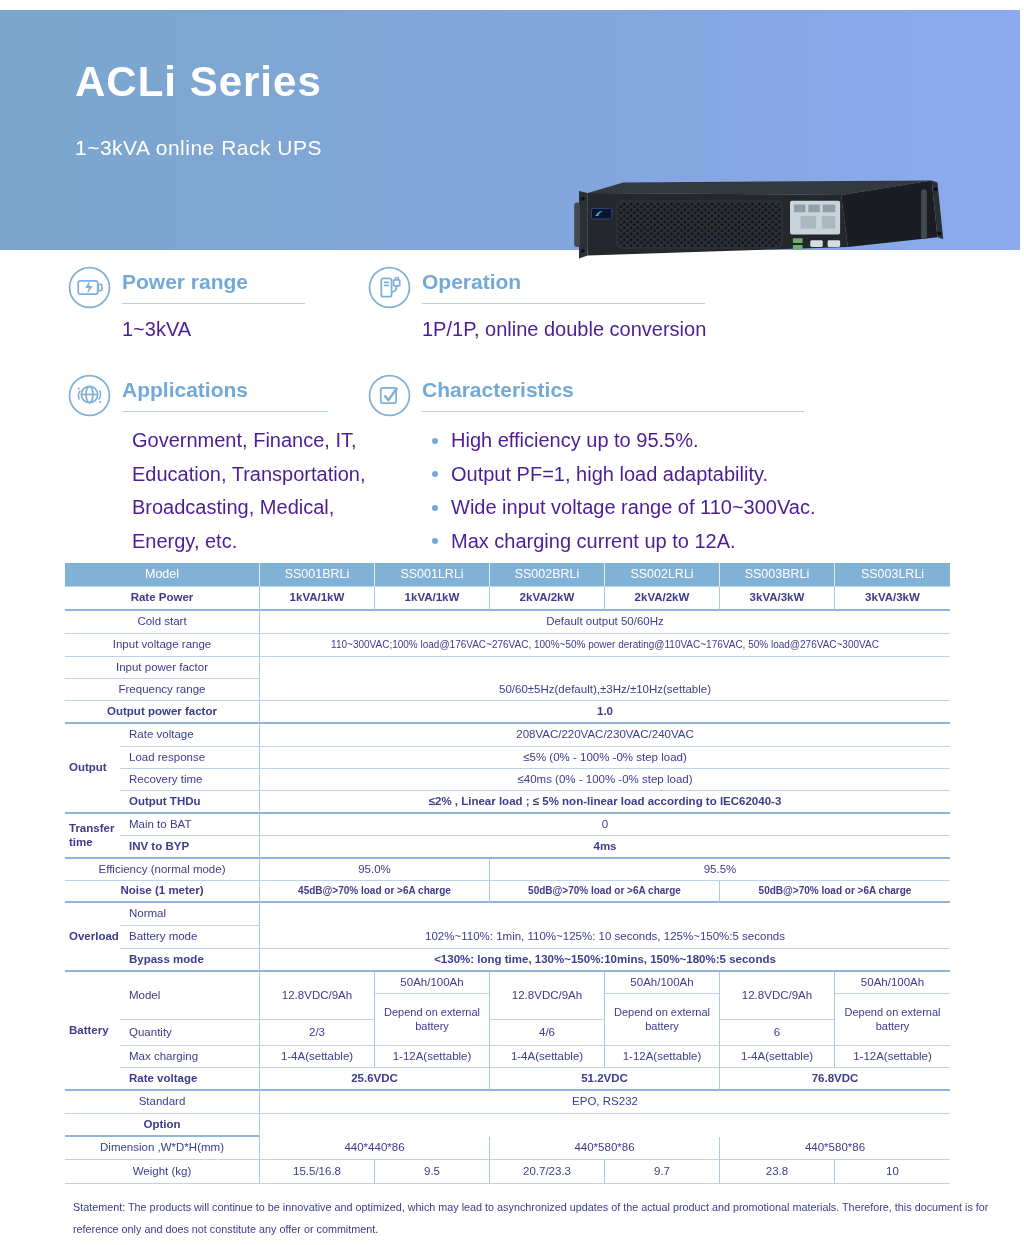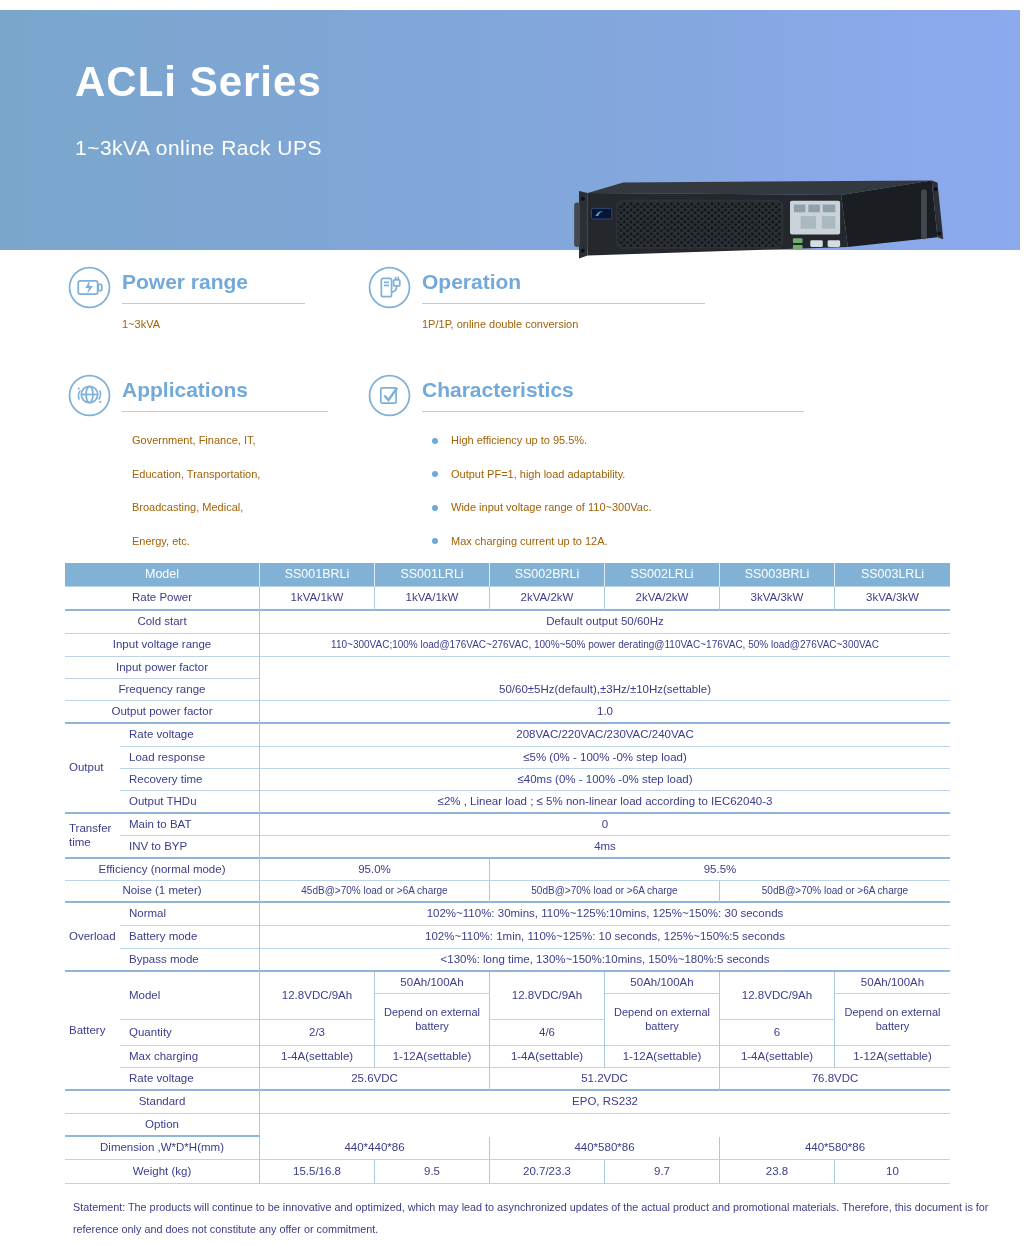--- a/index.html
+++ b/index.html
@@ -22,40 +22,40 @@
   .banner-subtitle {
     position:absolute; left:75px; top:126px;
     font-size:21px; font-weight:400; color:#ffffff; letter-spacing:.5px;
   }
   .product { position:absolute; left:558px; top:166px; width:412px; height:106px; }
 
   
   .sec-icon { position:absolute; width:43px; height:43px; }
   .sec-title { position:absolute; font-size:21px; font-weight:bold; color:#72a9d8; }
   .sec-rule { position:absolute; height:1px; background:#b3cfe6; }
-  .sec-body { position:absolute; font-size:11px; color:#a16207; }
+  .sec-body { position:absolute; font-size:20px; color:#4c1d95; }
   .app-lines div { line-height:33.5px; }
   .bullets div { line-height:33.5px; display:flex; align-items:center; }
   .dot { width:6px; height:6px; border-radius:50%; background:#72a9d8; margin-right:13px; flex:0 0 auto; }
 
   
   .spec {
     position:absolute; left:65px; top:563px; width:885px;
     display:grid;
     grid-template-columns:55px 140px repeat(6, 1fr);
     grid-template-rows:24px 24px 23px 23px 22px 22px 23px 23px 22px 22px 23px 22px 23px 22px 22px 23px 23px 23px 22px 26px 26px 22px 23px 23px 23px 23px 24px;
     font-size:11.5px; color:#3c3c8c; line-height:1.2;
   }
   .c { display:flex; align-items:center; justify-content:center; text-align:center; padding:1px 3px; background:#fff; }
   .hdr { background:#82b1d6; color:#ffffff; font-size:12.5px; }
   .hbr { border-right:1px solid rgba(255,255,255,.75); }
   .grp { justify-content:flex-start; text-align:left; padding-left:4px; }
   .sub { justify-content:flex-start; text-align:left; padding-left:9px; }
   .bb  { border-bottom:1px solid #bcd4ea; }
-  .bb2 { border-bottom:2px solid #8fb6d8; }
+  .bb2 { border-bottom:2px solid #8fb6d8;font-weight:bold; }
   .br  { border-right:1px solid #aac8e2; }
   .sm  { font-size:10px; }
   .md  { font-size:11px; }
 
   .statement {
     position:absolute; left:73px; top:1196px; width:948px;
     font-size:10.8px; line-height:22px; color:#3c3c8c;
   }
   svg { display:block; }
 </style>
@@ -243,21 +243,20 @@
     <div class="c br bb" style="grid-area:14/3/15/5">95.0%</div>
     <div class="c bb" style="grid-area:14/5/15/9">95.5%</div>
 
     <div class="c br bb2" style="grid-area:15/1/16/3">Noise (1 meter)</div>
     <div class="c br bb2 sm" style="grid-area:15/3/16/5">45dB@&gt;70% load or &gt;6A charge</div>
     <div class="c br bb2 sm" style="grid-area:15/5/16/7">50dB@&gt;70% load or &gt;6A charge</div>
     <div class="c bb2 sm" style="grid-area:15/7/16/9">50dB@&gt;70% load or &gt;6A charge</div>
 
     <div class="c grp bb2" style="grid-area:16/1/19/2">Overload</div>
     <div class="c sub br bb" style="grid-area:16/2/17/3">Normal</div>
-    <div class="c bb" style="grid-area:16/3/17/9">102%~110%: 30mins, 110%~125%:10mins, 125%~150%: 30 seconds</div>
     <div class="c sub br bb" style="grid-area:17/2/18/3">Battery mode</div>
     <div class="c bb" style="grid-area:17/3/18/9">102%~110%: 1min, 110%~125%: 10 seconds, 125%~150%:5 seconds</div>
     <div class="c sub br bb2" style="grid-area:18/2/19/3">Bypass mode</div>
     <div class="c bb2" style="grid-area:18/3/19/9">&lt;130%: long time, 130%~150%:10mins, 150%~180%:5 seconds</div>
 
     <div class="c grp bb2" style="grid-area:19/1/24/2">Battery</div>
     <div class="c sub br bb" style="grid-area:19/2/21/3">Model</div>
     <div class="c sub br bb" style="grid-area:21/2/22/3">Quantity</div>
 
     <div class="c br bb" style="grid-area:19/3/21/4">12.8VDC/9Ah</div>

